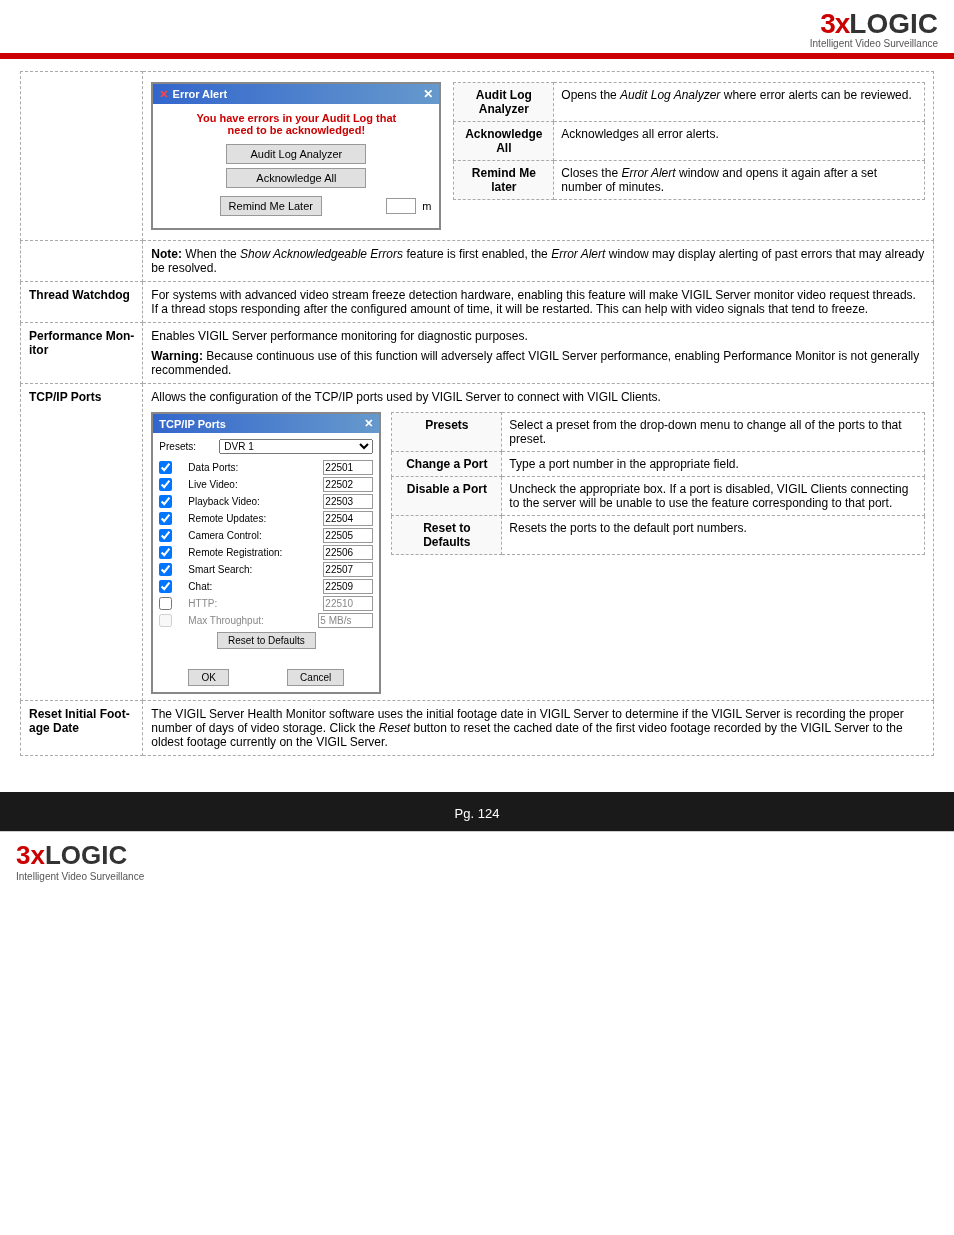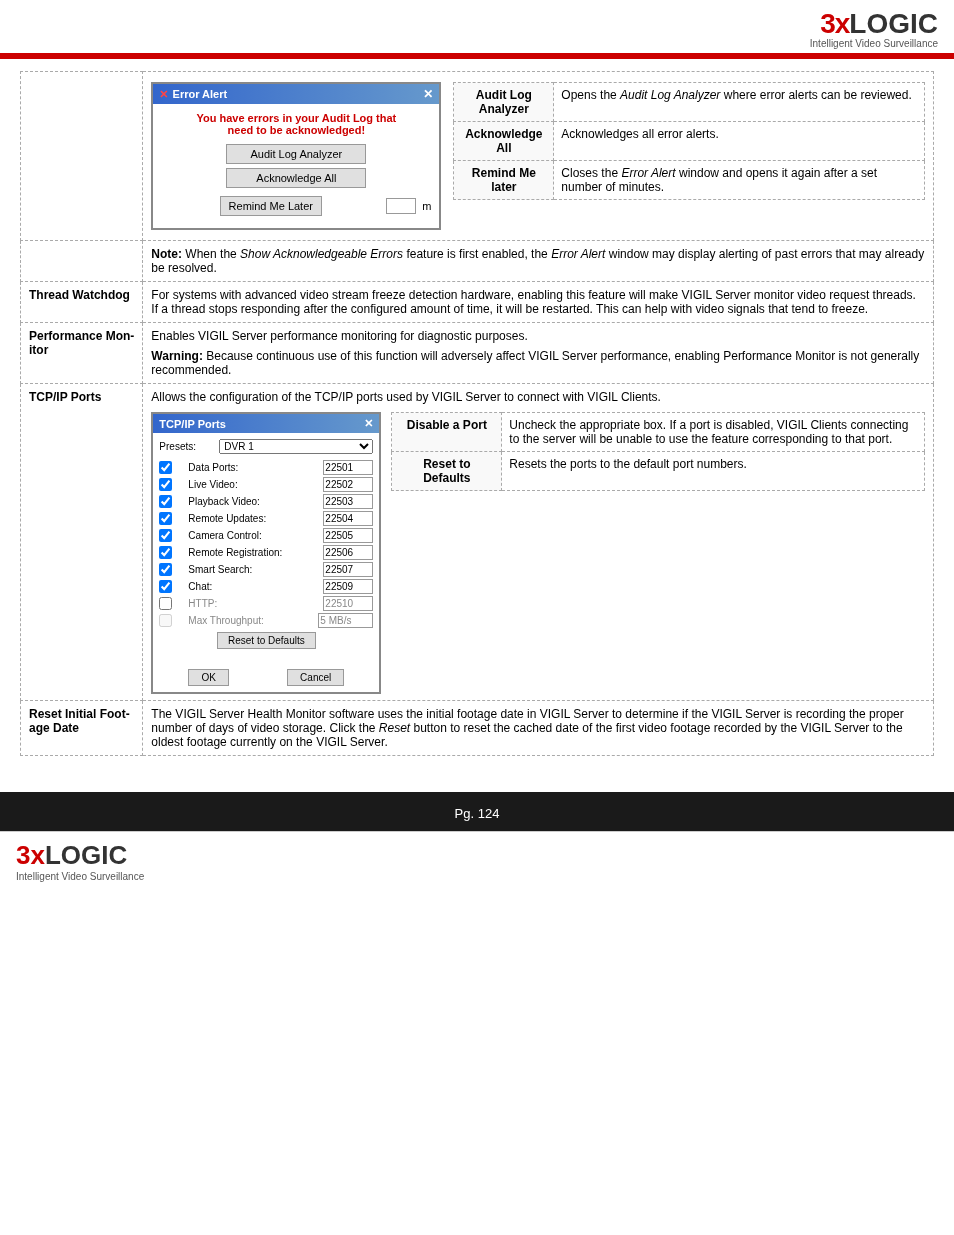--- a/index.html
+++ b/index.html
@@ -461,20 +461,28 @@
               <button class="reset-defaults-btn">Reset to Defaults</button>
               <div class="tcp-buttons">
                 <button class="tcp-btn">OK</button>
                 <button class="tcp-btn">Cancel</button>
               </div>
             </div>
           </div>
 
           <table class="tcp-right-table">
             <tbody>
+                  <tr>
+              <td class="tcp-right-label">Presets</td>
+              <td>Select a preset from the drop-down menu to change all of the ports to that preset.</td>
+            </tr>
+            <tr>
+              <td class="tcp-right-label">Change a Port</td>
+              <td>Type a port number in the appropriate field.</td>
+            </tr>
             <tr>
               <td class="tcp-right-label">Disable a Port</td>
               <td>Uncheck the appropriate box. If a port is disabled, VIGIL Clients connecting to the server will be unable to use the feature corresponding to that port.</td>
             </tr>
             <tr>
               <td class="tcp-right-label">Reset to Defaults</td>
               <td>Resets the ports to the default port numbers.</td>
             </tr>
           </tbody>
               </table>

